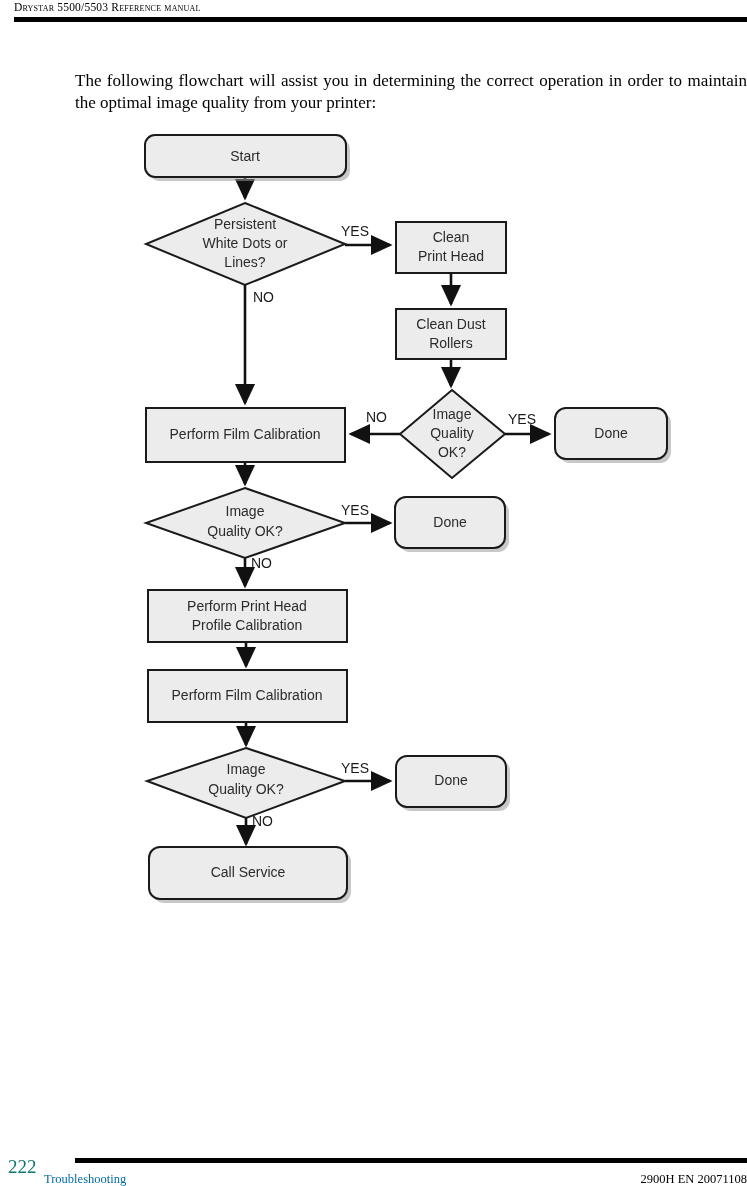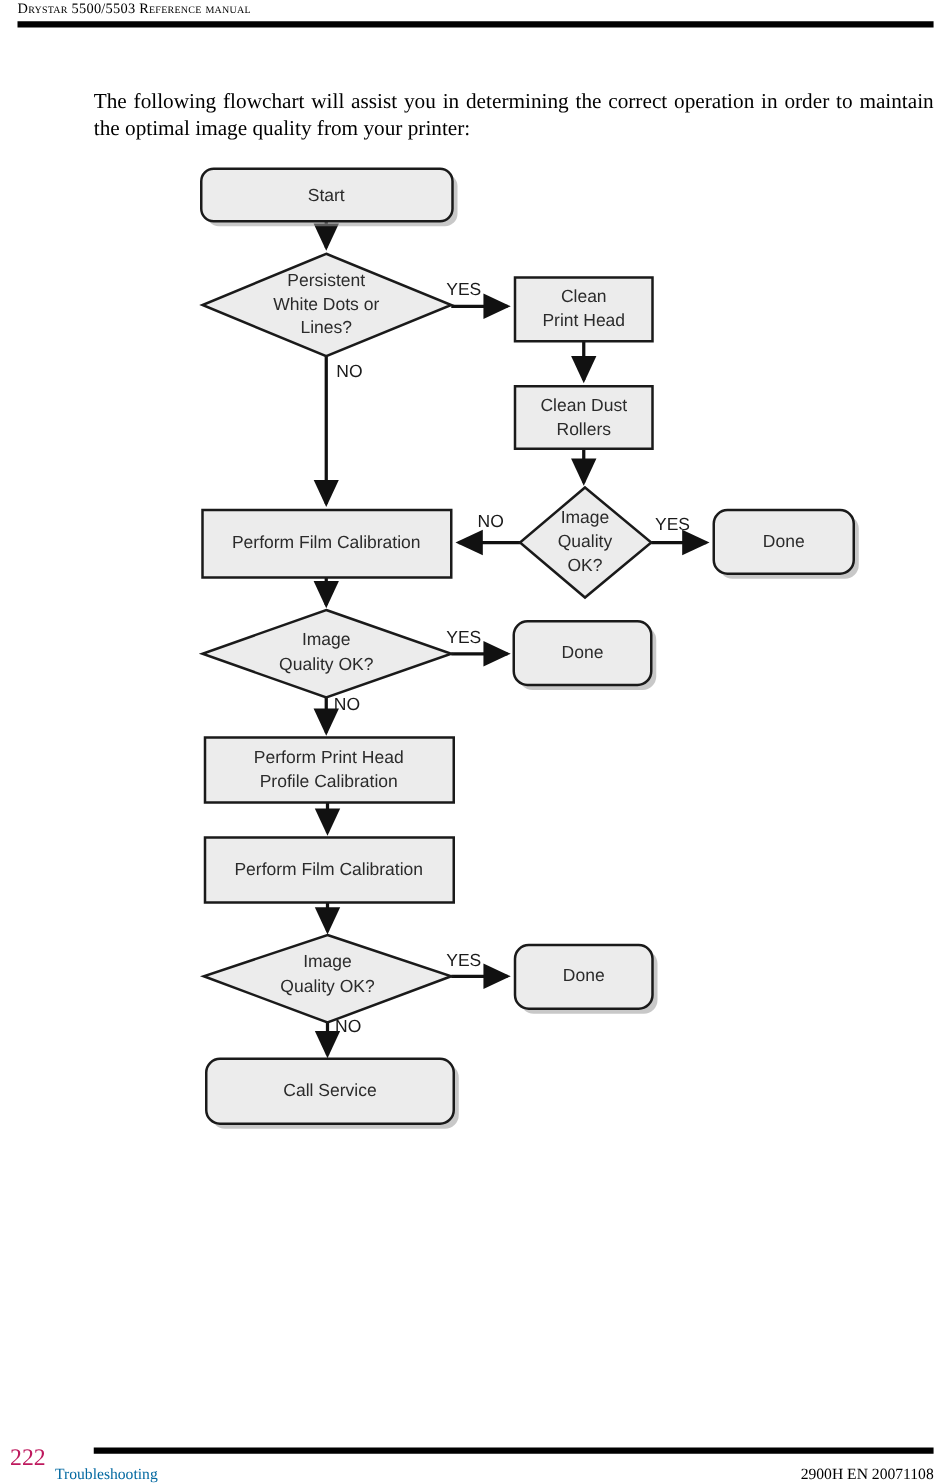--- a/index.html
+++ b/index.html
@@ -57,21 +57,20 @@
     color: #000;
   }
 
   
   #flowchart {
     position: absolute;
     left: 0;
     top: 120px;
     width: 614px;
     height: 800px;
-    margin-left: 16px;
   }
   #flowchart svg {
     display: block;
   }
   .node-label {
     font-family: "Liberation Sans", "DejaVu Sans", sans-serif;
     font-size: 14px;
     fill: #2b2b2b;
     text-anchor: middle;
     dominant-baseline: middle;
@@ -113,21 +112,21 @@
     top: 10px;
     width: 672px;
     height: 5px;
     background: #000;
   }
   #footer-page-number {
     position: absolute;
     left: 8px;
     top: 8px;
     font-size: 19px;
-    color: #be185d;
+    color: #0f766e;
     text-align: right;
   }
   #footer-section {
     position: absolute;
     left: 44px;
     top: 24px;
     font-size: 12.5px;
     color: #0369a1;
   }
   #footer-docid {

